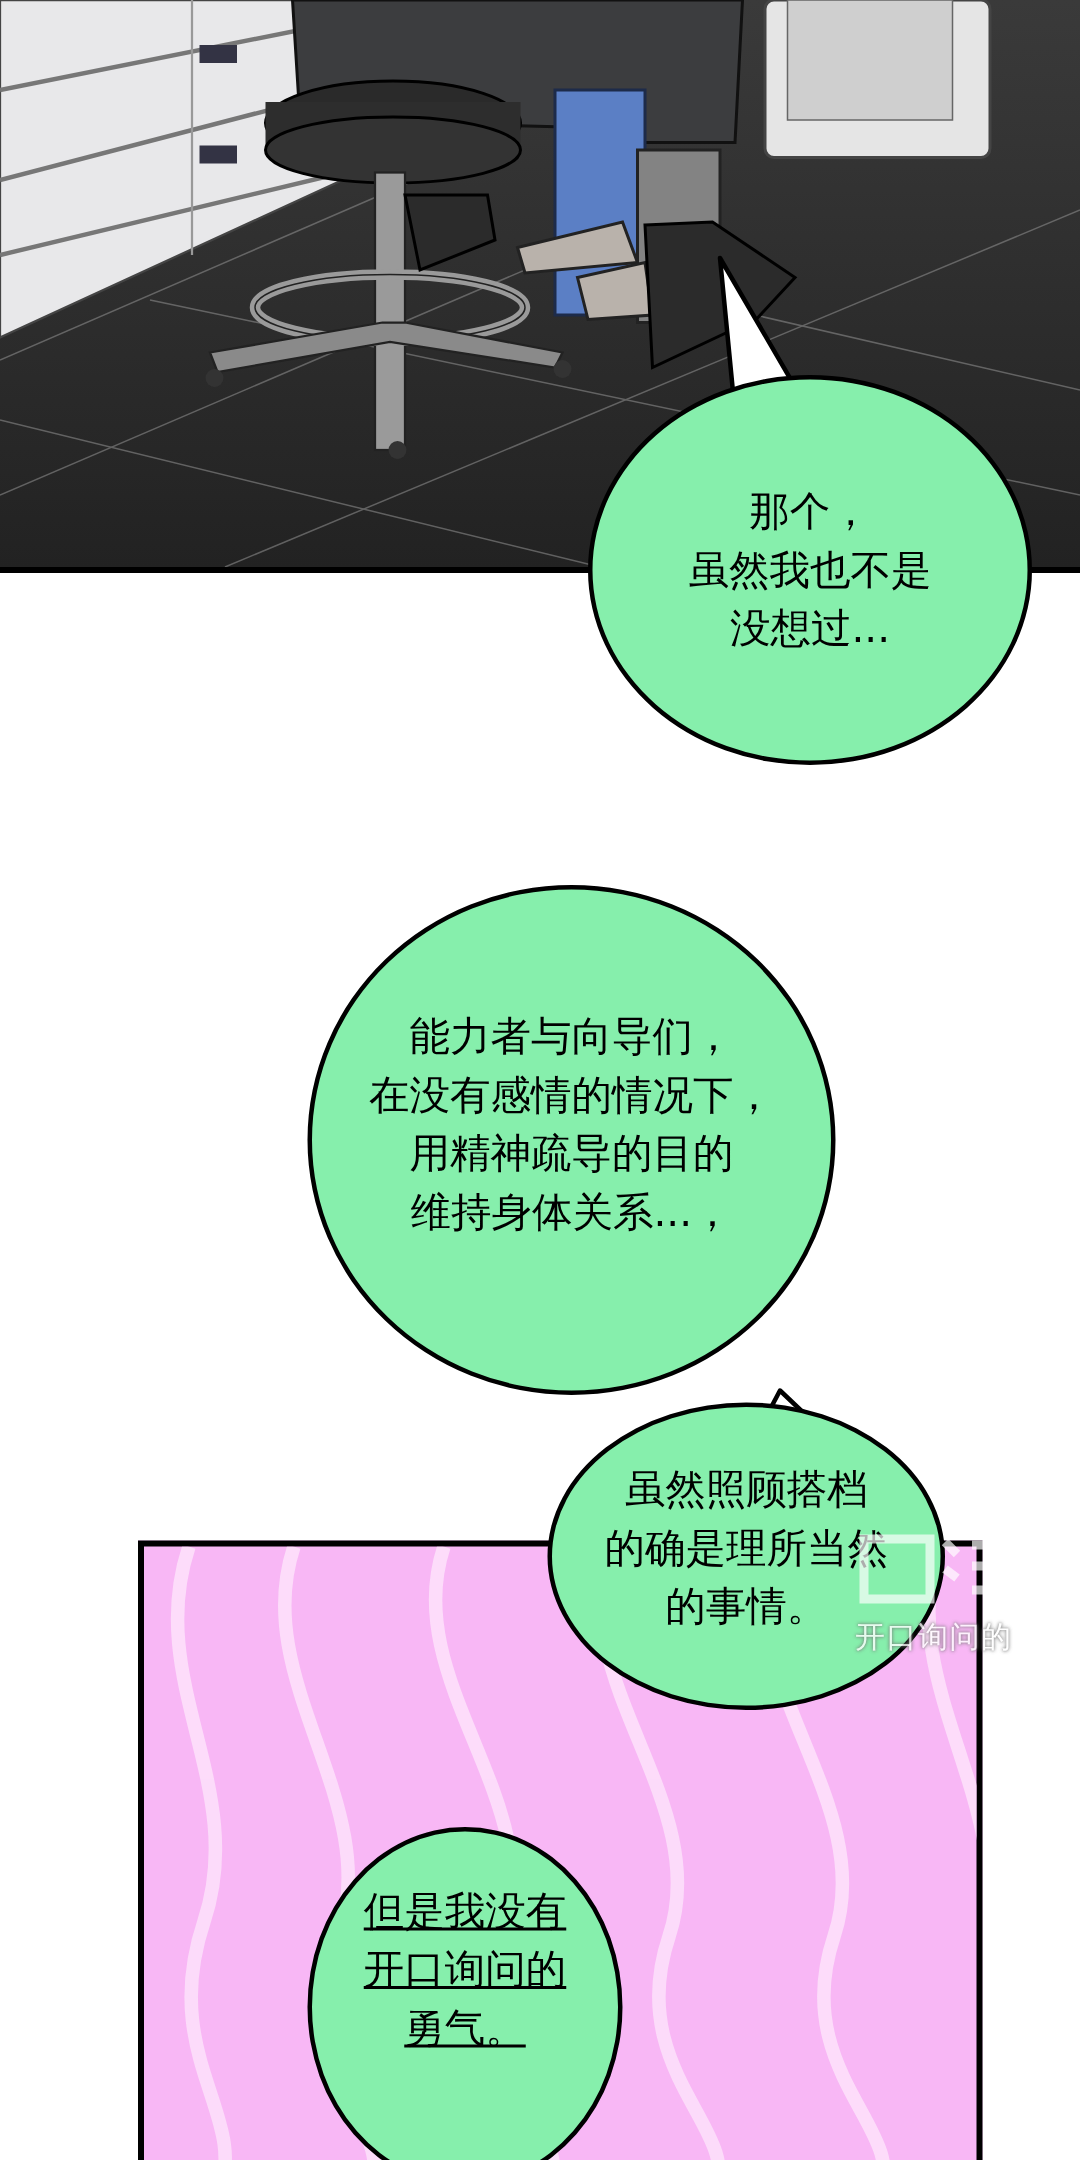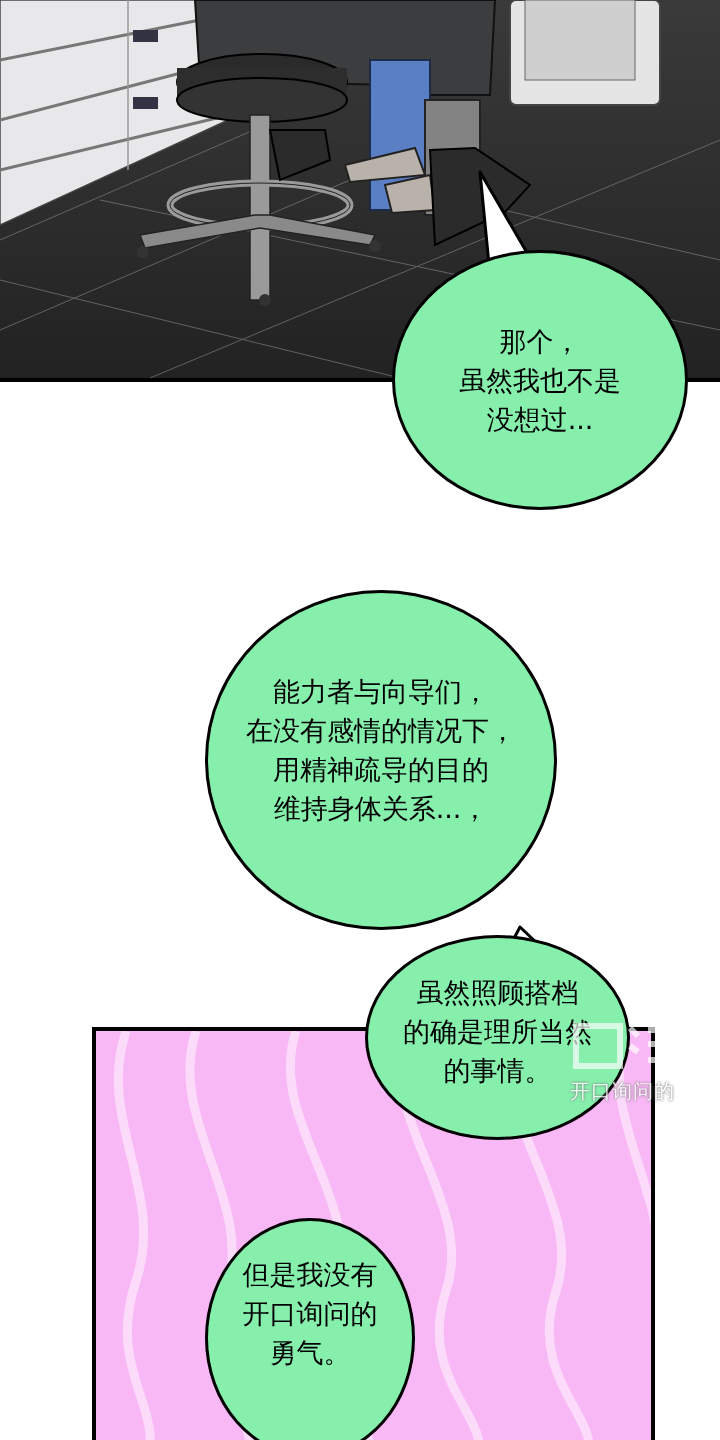--- a/index.html
+++ b/index.html
@@ -124,16 +124,16 @@
       <line x1="62" y1="26" x2="70" y2="32"></line>
       <line x1="80" y1="10" x2="112" y2="10"></line>
       <line x1="80" y1="24" x2="112" y2="24"></line>
       <line x1="80" y1="40" x2="112" y2="40"></line>
     </g>
   </svg>
   <div class="wm-text">开口询问的</div>
 </div>
 
 <div class="bubble" style="left:205px;top:1218px;width:210px;height:240px;">
-  <div class="bubble-text" style="margin-top:-50px;">但是我没有
+  <div class="bubble-text" style="margin-top:-50px;text-decoration:underline;">但是我没有
 开口询问的
 勇气。</div>
 </div>
 
 </body></html>

